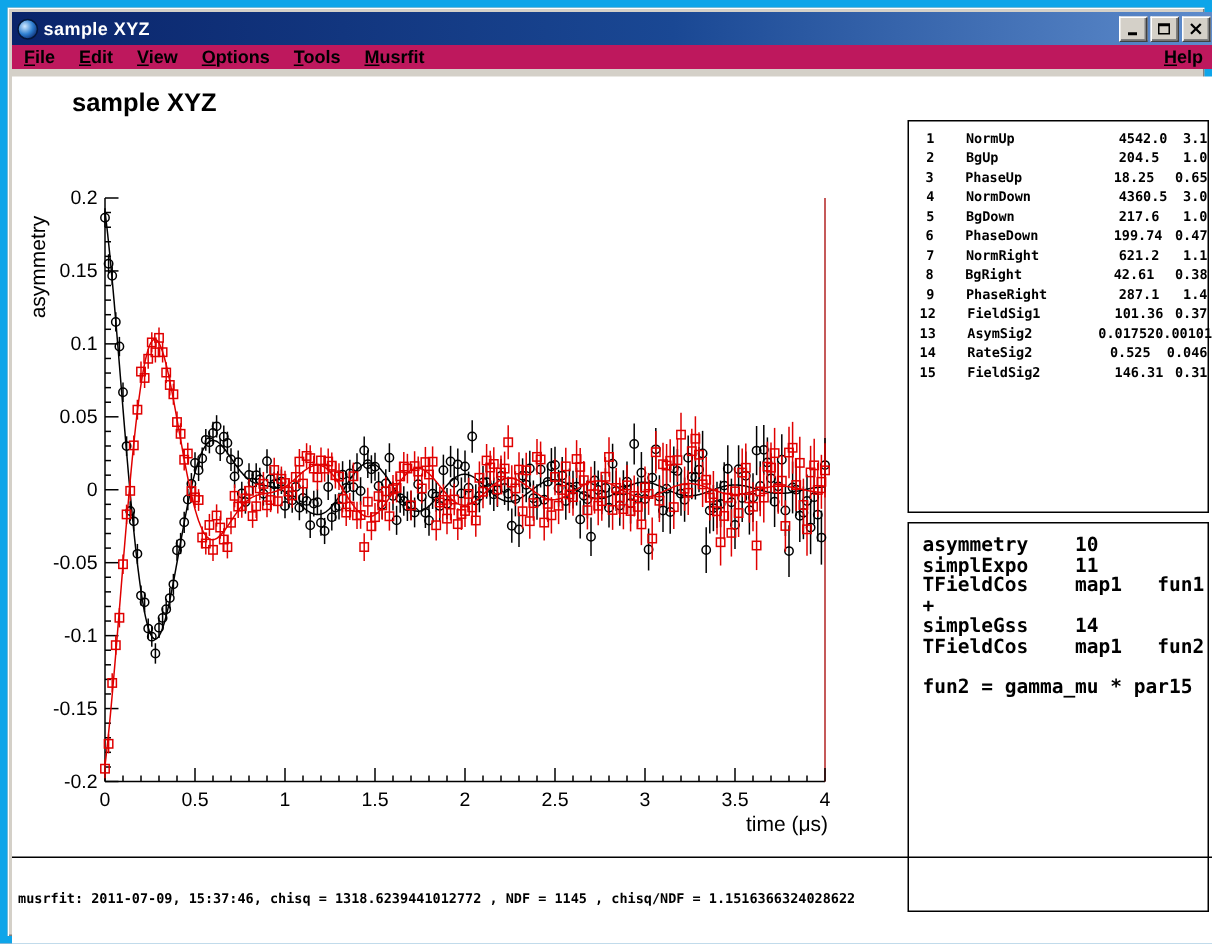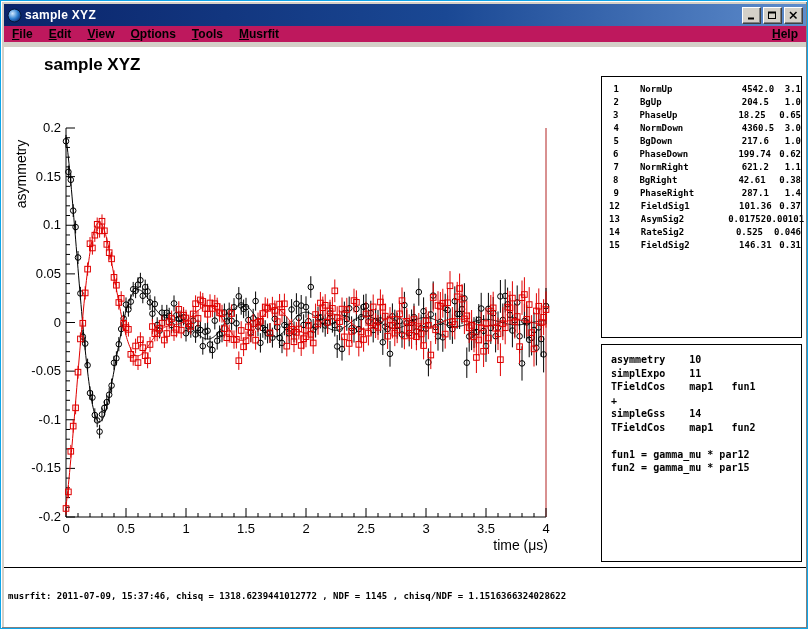--- a/index.html
+++ b/index.html
@@ -1,17 +1,17 @@
 <!DOCTYPE html>
 <html><head>
 <meta charset="utf-8">
 <style>
   html,body{margin:0;padding:0}
   body{width:808px;height:629px;font-family:"Liberation Sans",sans-serif;background:#3a6ea5;}
-  .window{position:relative;width:808px;height:629px;background:#d4d0c8;border:1px solid #0ea5e9;
+  .window{position:relative;width:808px;height:629px;background:#d4d0c8;border:5px solid #0ea5e9;
           box-shadow:inset 1px 1px 0 #ffffff,inset -1px -1px 0 #808080;box-sizing:border-box;}
   .titlebar{position:absolute;left:3px;top:3px;width:802px;height:22px;
             background:linear-gradient(90deg,#0a246a 0%,#1a4894 55%,#5e8ccc 100%);
             display:flex;align-items:center;gap:3px;padding:0 3px;box-sizing:border-box;}
   .title-text{flex:1;color:#fff;font-size:12px;font-weight:bold;letter-spacing:.3px;}
   .tb-buttons{display:flex;gap:2px;}
   .tb-btn{width:17px;height:15px;background:#d4d0c8;border:1px solid;border-color:#fff #404040 #404040 #fff;
           box-shadow:inset -1px -1px 0 #808080;display:flex;align-items:center;justify-content:center;cursor:pointer;}
   .menubar{position:absolute;left:3px;top:25px;width:802px;height:16px;background:#be185d;
            display:flex;align-items:center;font-size:12px;color:#000;font-weight:bold;}
@@ -19,21 +19,21 @@
   .menu-spacer{flex:1;}
   .content{position:absolute;left:3px;top:46px;width:802px;height:580px;background:#fff;overflow:hidden;}
   .plot-title{position:absolute;left:40px;top:8px;font-size:17px;font-weight:bold;color:#000;}
   #plot-svg{position:absolute;left:0;top:0;}
   .box{position:absolute;border:1px solid #000;background:#fff;font-family:"DejaVu Sans Mono",monospace;color:#000;}
   #param-box{left:597px;top:29px;width:201px;height:262px;padding:6px 0 0 7px;font-size:9px;font-weight:bold;box-sizing:border-box;}
   .param-row{display:flex;height:13px;line-height:13px;}
   .p-no{width:12px;text-align:right;}
   .p-name{margin-left:9px;width:70px;padding-left:12px;}
   .p-val{width:52px;margin-left:44px;}
-  #theory-box{left:597px;top:297px;width:201px;height:218px;padding:8px 0 0 9px;font-size:10px;font-weight:bold;box-sizing:border-box;}
+  #theory-box{left:597px;top:297px;width:201px;height:260px;padding:8px 0 0 9px;font-size:13px;font-weight:bold;box-sizing:border-box;}
   .theory-line{white-space:pre;line-height:13.5px;}
   .footer-sep{position:absolute;left:0;top:520px;width:802px;border-top:1px solid #000;}
   .status-line{position:absolute;left:4px;top:544px;font-family:"DejaVu Sans Mono",monospace;font-size:9px;font-weight:bold;white-space:pre;color:#000;}
   #legend{position:absolute;left:0;top:540px;width:802px;}
   .legend-row{display:flex;align-items:center;height:17px;}
   .legend-marker{width:8px;height:8px;margin-left:100px;border:1px solid #000;flex:none;background:#fff;}
   .lm-circle{border-radius:50%;}
   .legend-label{margin-left:123px;font-family:"DejaVu Sans Mono",monospace;font-size:8px;font-weight:bold;white-space:pre;color:#000;}
   u{text-decoration:underline;}
 </style>
@@ -1039,21 +1039,21 @@
         <div class="param-row">
           <span class="p-no">5</span>
           <span class="p-name">BgDown</span>
           <span class="p-val">217.6</span>
           <span class="p-err">1.0</span>
         </div>
         <div class="param-row">
           <span class="p-no">6</span>
           <span class="p-name">PhaseDown</span>
           <span class="p-val">199.74</span>
-          <span class="p-err">0.62</span>
+          <span class="p-err">0.47</span>
         </div>
         <div class="param-row">
           <span class="p-no">7</span>
           <span class="p-name">NormRight</span>
           <span class="p-val">621.2</span>
           <span class="p-err">1.1</span>
         </div>
         <div class="param-row">
           <span class="p-no">8</span>
           <span class="p-name">BgRight</span>
@@ -1092,21 +1092,20 @@
         </div>
       </div>
     <div class="box" id="theory-box">
         <div class="theory-line">asymmetry    10</div>
         <div class="theory-line">simplExpo    11</div>
         <div class="theory-line">TFieldCos    map1   fun1</div>
         <div class="theory-line">+</div>
         <div class="theory-line">simpleGss    14</div>
         <div class="theory-line">TFieldCos    map1   fun2</div>
         <div class="theory-line"> </div>
-        <div class="theory-line">fun1 = gamma_mu * par12</div>
         <div class="theory-line">fun2 = gamma_mu * par15</div>
       </div>
 
     <div class="footer-sep"></div>
     <div class="status-line">musrfit: 2011-07-09, 15:37:46, chisq = 1318.6239441012772 , NDF = 1145 , chisq/NDF = 1.1516366324028622</div>
     <div id="legend">
       </div>
   </div>
 
 </div>

